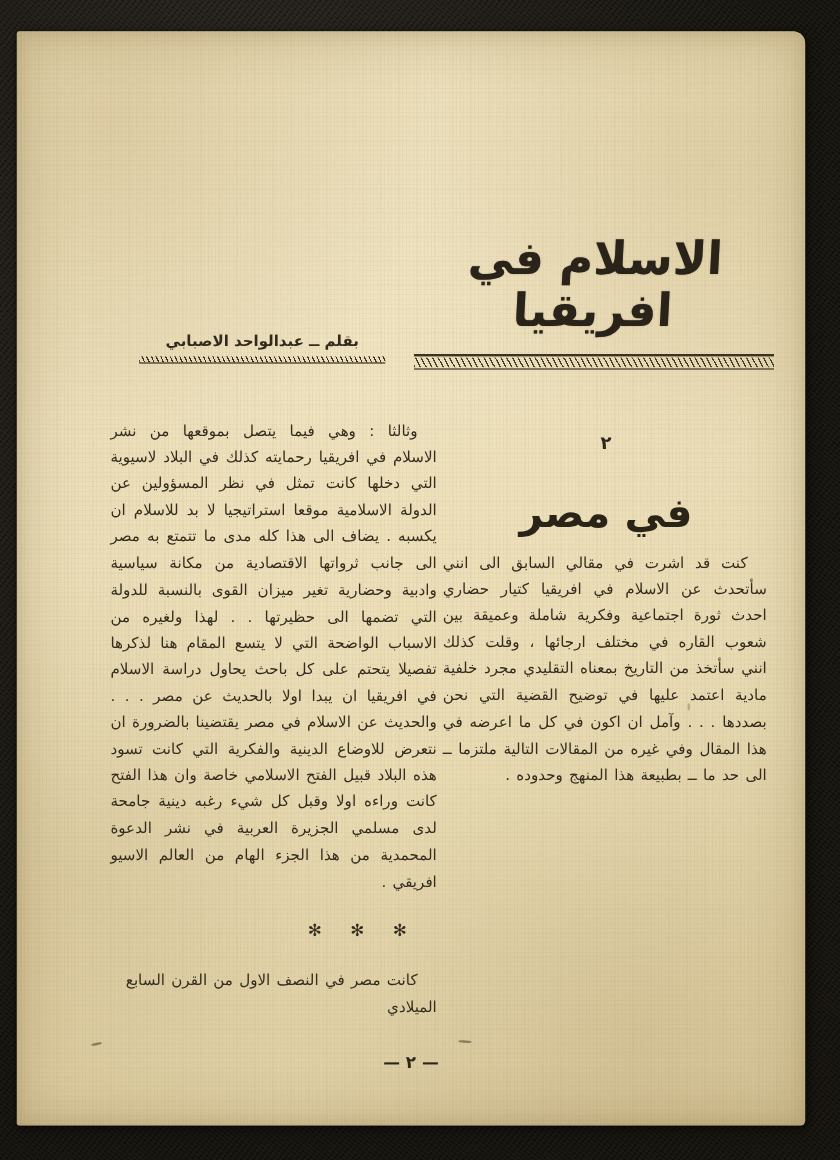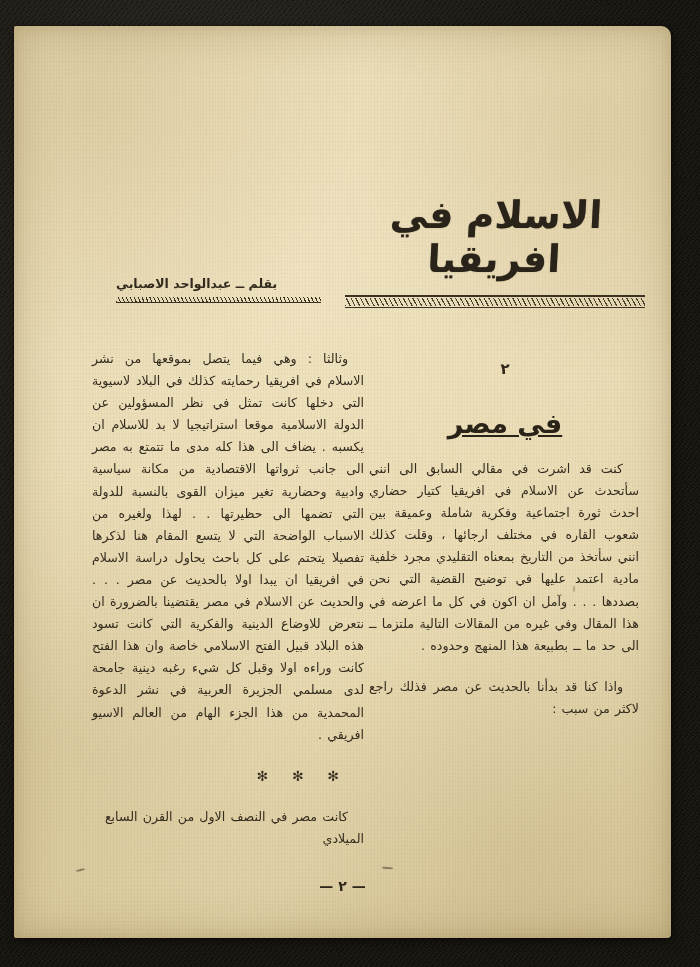--- a/index.html
+++ b/index.html
@@ -118,21 +118,21 @@
       repeating-linear-gradient(62deg, #3b3223 0 1.1px, transparent 1.1px 4.2px);
     opacity: .92;
   }
 
   
   .byline {
     position: absolute;
     left: 102px;
     top: 250px;
     width: 205px;
-    text-align: left;
+    text-align: center;
   }
   .byline-text {
     font-size: 12.5px;
     font-weight: 700;
     color: #322a1d;
     direction: rtl;
     letter-spacing: .2px;
   }
   .byline-rule {
     margin-top: 6px;
@@ -152,25 +152,24 @@
     direction: rtl;
   }
   .section-number {
     font-size: 15px;
     font-weight: 700;
     color: #2e2719;
     letter-spacing: 1px;
   }
   .section-title {
     margin-top: 30px;
-    font-size: 27px;
+    font-size: 34px;
     font-weight: 700;
     color: #2a2318;
     letter-spacing: 2px;
-    text-decoration: underline;
   }
 
   
   .col {
     position: absolute;
     direction: rtl;
     text-align: justify;
     text-align-last: right;
     font-size: 12.6px;
     line-height: 22.1px;
@@ -250,21 +249,20 @@
         <div class="byline-rule"></div>
       </div>
 
       <div class="section-head">
         <div class="section-number">٢</div>
         <div class="section-title">في مصر</div>
       </div>
 
       <div class="col right">
         <p>كنت قد اشرت في مقالي السابق الى انني سأتحدث عن الاسلام في افريقيا كتيار حضاري احدث ثورة اجتماعية وفكرية شاملة وعميقة بين شعوب القاره في مختلف ارجائها ، وقلت كذلك انني سأتخذ من التاريخ بمعناه التقليدي مجرد خلفية مادية اعتمد عليها في توضيح القضية التي نحن بصددها . . . وآمل ان اكون في كل ما اعرضه في هذا المقال وفي غيره من المقالات التالية ملتزما ــ الى حد ما ــ بطبيعة هذا المنهج وحدوده .</p>
-        <p class="tight">واذا كنا قد بدأنا بالحديث عن مصر فذلك راجع لاكثر من سبب :</p>
       </div>
 
       <div class="col left">
         <p>وثالثا : وهي فيما يتصل بموقعها من نشر الاسلام في افريقيا رحمايته كذلك في البلاد لاسيوية التي دخلها كانت تمثل في نظر المسؤولين عن الدولة الاسلامية موقعا استراتيجيا لا بد للاسلام ان يكسبه . يضاف الى هذا كله مدى ما تتمتع به مصر الى جانب ثرواتها الاقتصادية من مكانة سياسية وادبية وحضارية تغير ميزان القوى بالنسبة للدولة التي تضمها الى حظيرتها . . لهذا ولغيره من الاسباب الواضحة التي لا يتسع المقام هنا لذكرها تفصيلا يتحتم على كل باحث يحاول دراسة الاسلام في افريقيا ان يبدا اولا بالحديث عن مصر . . . والحديث عن الاسلام في مصر يقتضينا بالضرورة ان نتعرض للاوضاع الدينية والفكرية التي كانت تسود هذه البلاد قبيل الفتح الاسلامي خاصة وان هذا الفتح كانت وراءه اولا وقبل كل شيء رغبه دينية جامحة لدى مسلمي الجزيرة العربية في نشر الدعوة المحمدية من هذا الجزء الهام من العالم الاسيو افريقي .</p>
         <p class="stars">✻ ✻ ✻</p>
         <p class="tail-line">كانت مصر في النصف الاول من القرن السابع الميلادي</p>
       </div>
 
       <div class="folio">— ٢ —</div>
 

